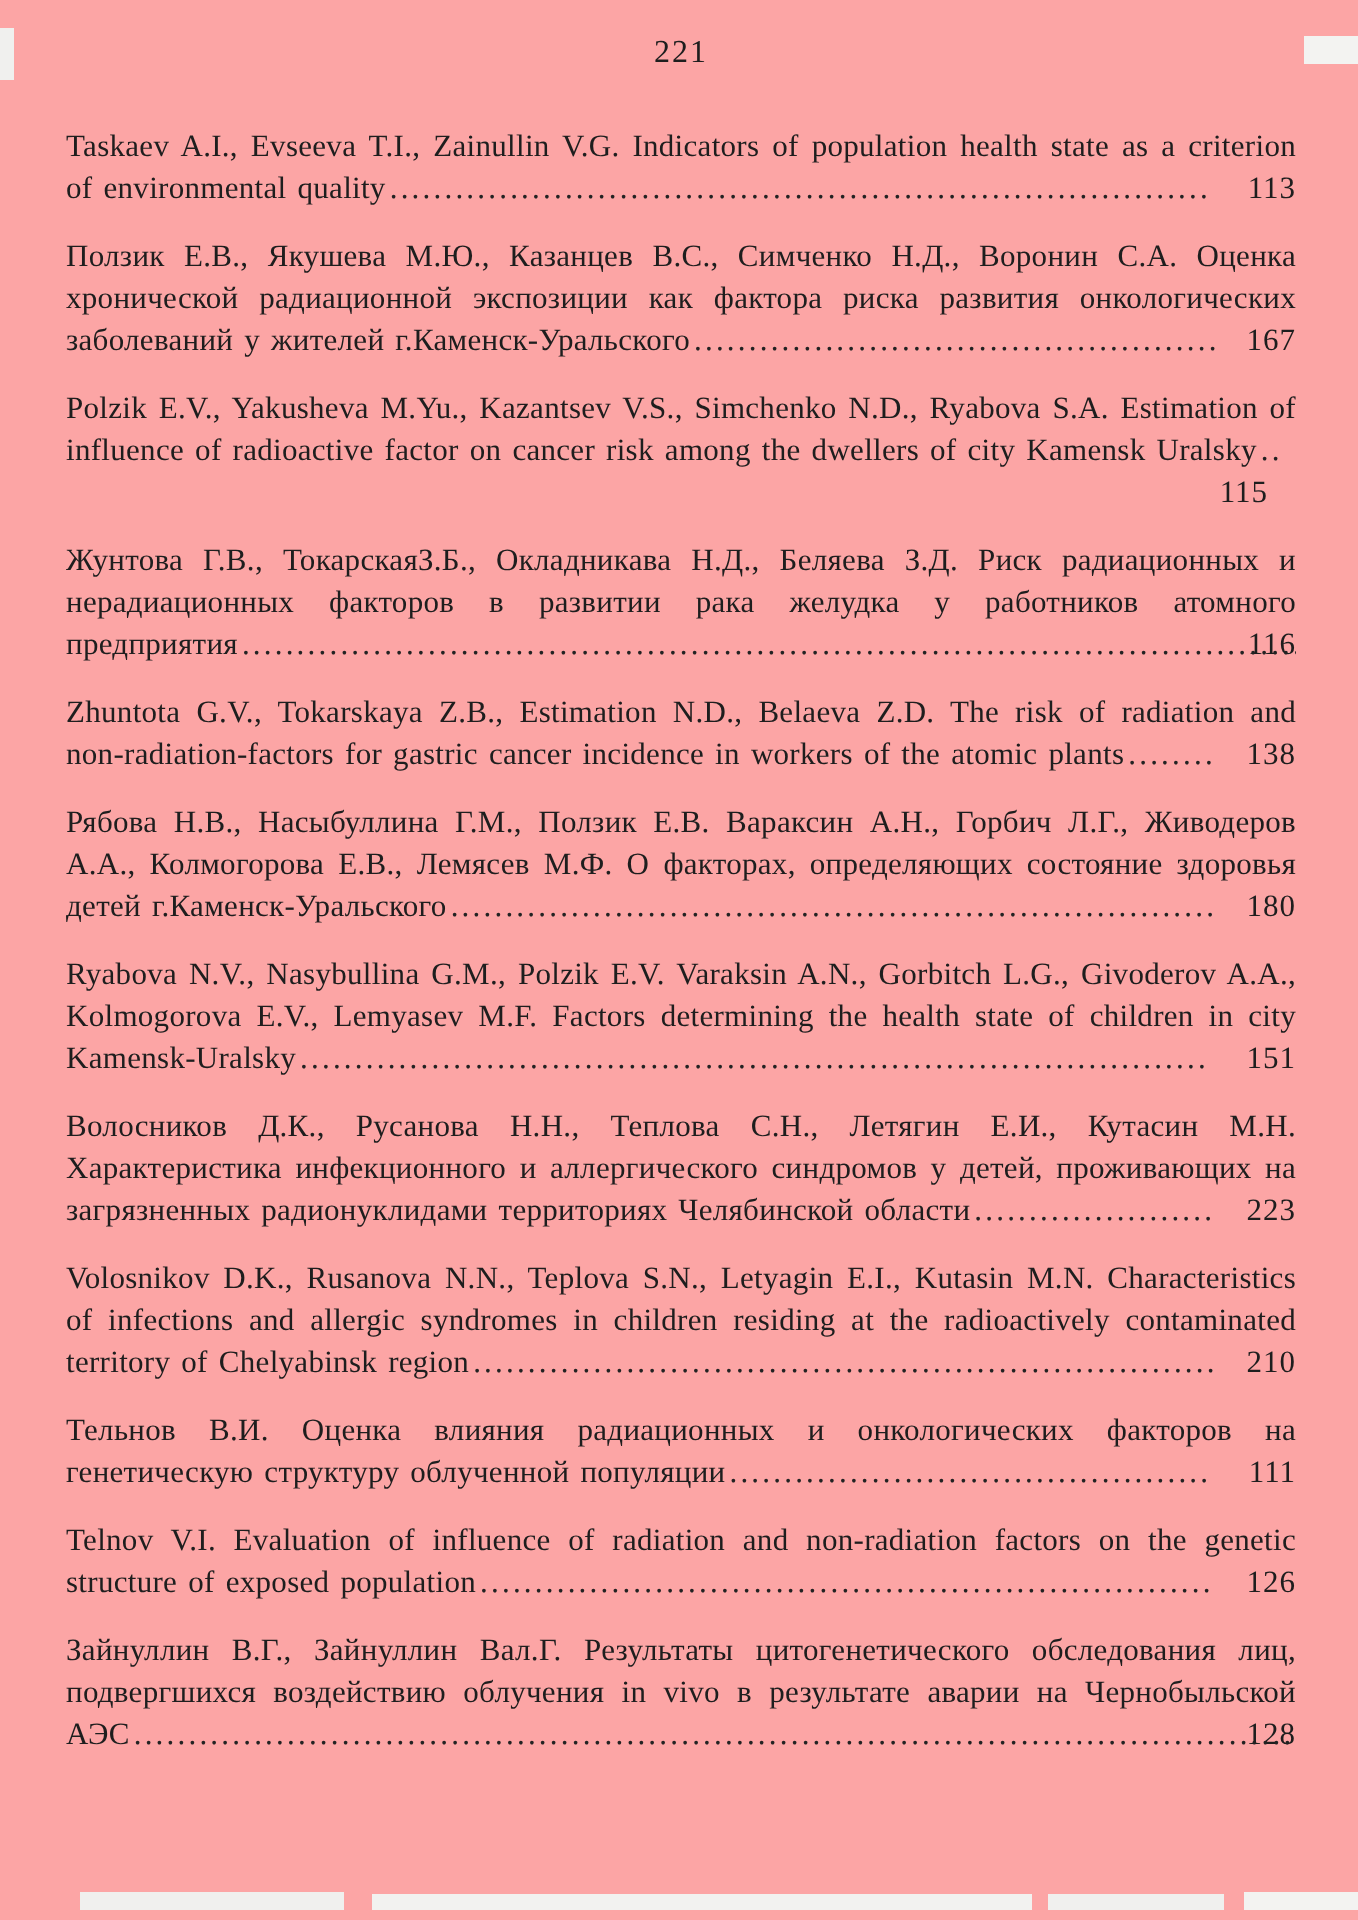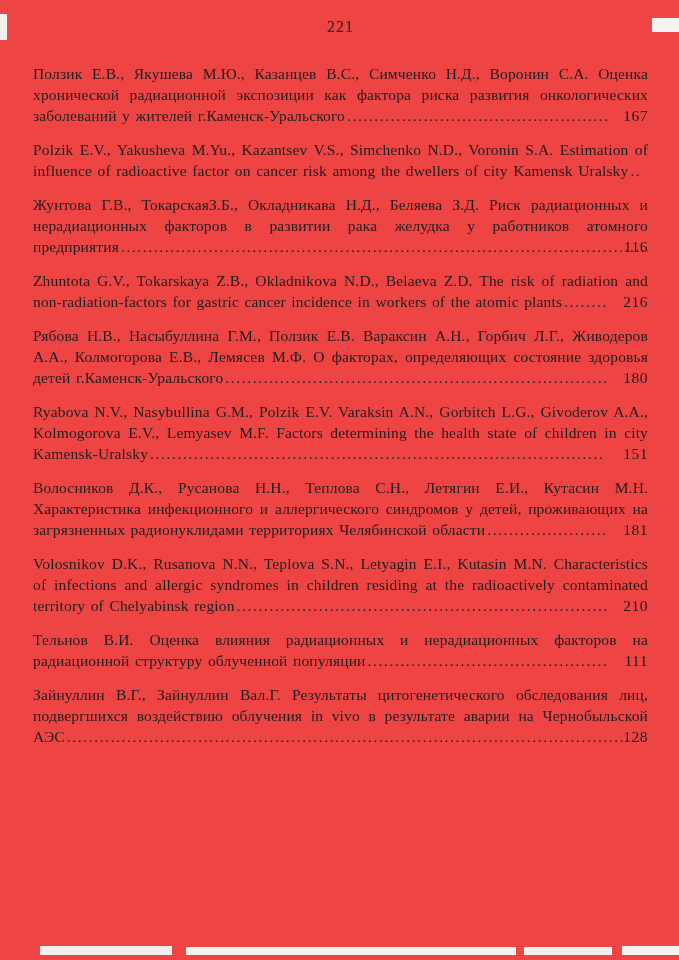--- a/index.html
+++ b/index.html
@@ -1,21 +1,21 @@
 <!DOCTYPE html>
 <html><head>
 <meta charset="utf-8">
 <style>
   html, body { margin: 0; padding: 0; background: #e9e9e9; }
   .page {
     position: relative;
     width: 679px;
     height: 960px;
     margin: 0 auto;
-    background: #ef4444;
+    background: #fca5a5;
     overflow: hidden;
     font-family: "Liberation Serif", "DejaVu Serif", serif;
     color: #1e1e1e;
   }
   .content {
     padding: 18px 31px 0 33px;
   }
   .page-number-top {
     text-align: center;
     font-size: 16px;
@@ -63,39 +63,41 @@
 </head>
 <body>
 
 <div class="page">
   <div class="artifact a1"></div>
   <div class="artifact a2"></div>
 
   <div class="content">
     <p class="page-number-top">221</p>
 
+    <p class="entry"><span>Taskaev A.I., Evseeva T.I., Zainullin V.G. Indicators of population health state as a criterion of environmental quality</span><span class="pg">113</span><span class="dots">...........................................................................</span></p>
 
     <p class="entry"><span>Ползик Е.В., Якушева М.Ю., Казанцев В.С., Симченко Н.Д., Воронин С.А. Оценка хронической радиационной экспозиции как фактора риска развития онкологических заболеваний у жителей г.Каменск-Уральского</span><span class="pg">167</span><span class="dots">................................................</span></p>
 
-    <p class="entry pg-newline"><span>Polzik E.V., Yakusheva M.Yu., Kazantsev V.S., Simchenko N.D., Voronin S.A. Estimation of influence of radioactive factor on cancer risk among the dwellers of city Kamensk Uralsky</span><span class="dots">..</span></p>
+    <p class="entry pg-newline"><span>Polzik E.V., Yakusheva M.Yu., Kazantsev V.S., Simchenko N.D., Ryabova S.A. Estimation of influence of radioactive factor on cancer risk among the dwellers of city Kamensk Uralsky</span><span class="dots">..</span><span class="pg">115</span></p>
 
     <p class="entry"><span>Жунтова Г.В., ТокарскаяЗ.Б., Окладникава Н.Д., Беляева З.Д. Риск радиационных и нерадиационных факторов в развитии рака желудка у работников атомного предприятия</span><span class="pg">116</span><span class="dots">...................................................................................................................................................................................................................................................................................................................................................................................................................................................................................................................</span></p>
 
-    <p class="entry"><span>Zhuntota G.V., Tokarskaya Z.B., Okladnikova N.D., Belaeva Z.D. The risk of radiation and non-radiation-factors for gastric cancer incidence in workers of the atomic plants</span><span class="pg">216</span><span class="dots">........</span></p>
+    <p class="entry"><span>Zhuntota G.V., Tokarskaya Z.B., Estimation N.D., Belaeva Z.D. The risk of radiation and non-radiation-factors for gastric cancer incidence in workers of the atomic plants</span><span class="pg">138</span><span class="dots">........</span></p>
 
     <p class="entry"><span>Рябова Н.В., Насыбуллина Г.М., Ползик Е.В. Вараксин А.Н., Горбич Л.Г., Живодеров А.А., Колмогорова Е.В., Лемясев М.Ф. О факторах, определяющих состояние здоровья детей г.Каменск-Уральского</span><span class="pg">180</span><span class="dots">......................................................................</span></p>
 
     <p class="entry"><span>Ryabova N.V., Nasybullina G.M., Polzik E.V. Varaksin A.N., Gorbitch L.G., Givoderov A.A., Kolmogorova E.V., Lemyasev M.F. Factors determining the health state of children in city Kamensk-Uralsky</span><span class="pg">151</span><span class="dots">...................................................................................</span></p>
 
-    <p class="entry"><span>Волосников Д.К., Русанова Н.Н., Теплова С.Н., Летягин Е.И., Кутасин М.Н. Характеристика инфекционного и аллергического синдромов у детей, проживающих на загрязненных радионуклидами территориях Челябинской области</span><span class="pg">181</span><span class="dots">......................</span></p>
+    <p class="entry"><span>Волосников Д.К., Русанова Н.Н., Теплова С.Н., Летягин Е.И., Кутасин М.Н. Характеристика инфекционного и аллергического синдромов у детей, проживающих на загрязненных радионуклидами территориях Челябинской области</span><span class="pg">223</span><span class="dots">......................</span></p>
 
     <p class="entry"><span>Volosnikov D.K., Rusanova N.N., Teplova S.N., Letyagin E.I., Kutasin M.N. Characteristics of infections and allergic syndromes in children residing at the radioactively contaminated territory of Chelyabinsk region</span><span class="pg">210</span><span class="dots">....................................................................</span></p>
 
-    <p class="entry"><span>Тельнов В.И. Оценка влияния радиационных и нерадиационных факторов на радиационной структуру облученной популяции</span><span class="pg">111</span><span class="dots">............................................</span></p>
+    <p class="entry"><span>Тельнов В.И. Оценка влияния радиационных и онкологических факторов на генетическую структуру облученной популяции</span><span class="pg">111</span><span class="dots">............................................</span></p>
 
+    <p class="entry"><span>Telnov V.I. Evaluation of influence of radiation and non-radiation factors on the genetic structure of exposed population</span><span class="pg">126</span><span class="dots">...................................................................</span></p>
 
     <p class="entry"><span>Зайнуллин В.Г., Зайнуллин Вал.Г. Результаты цитогенетического обследования лиц, подвергшихся воздействию облучения in vivo в результате аварии на Чернобыльской АЭС</span><span class="pg">128</span><span class="dots">...................................................................................................................................................................................................................................................................................................................................................................................................................................................................................................................</span></p>
   </div>
 
   <div class="artifact a3"></div>
   <div class="artifact a4"></div>
   <div class="artifact a5"></div>
   <div class="artifact a6"></div>
 </div>
 

